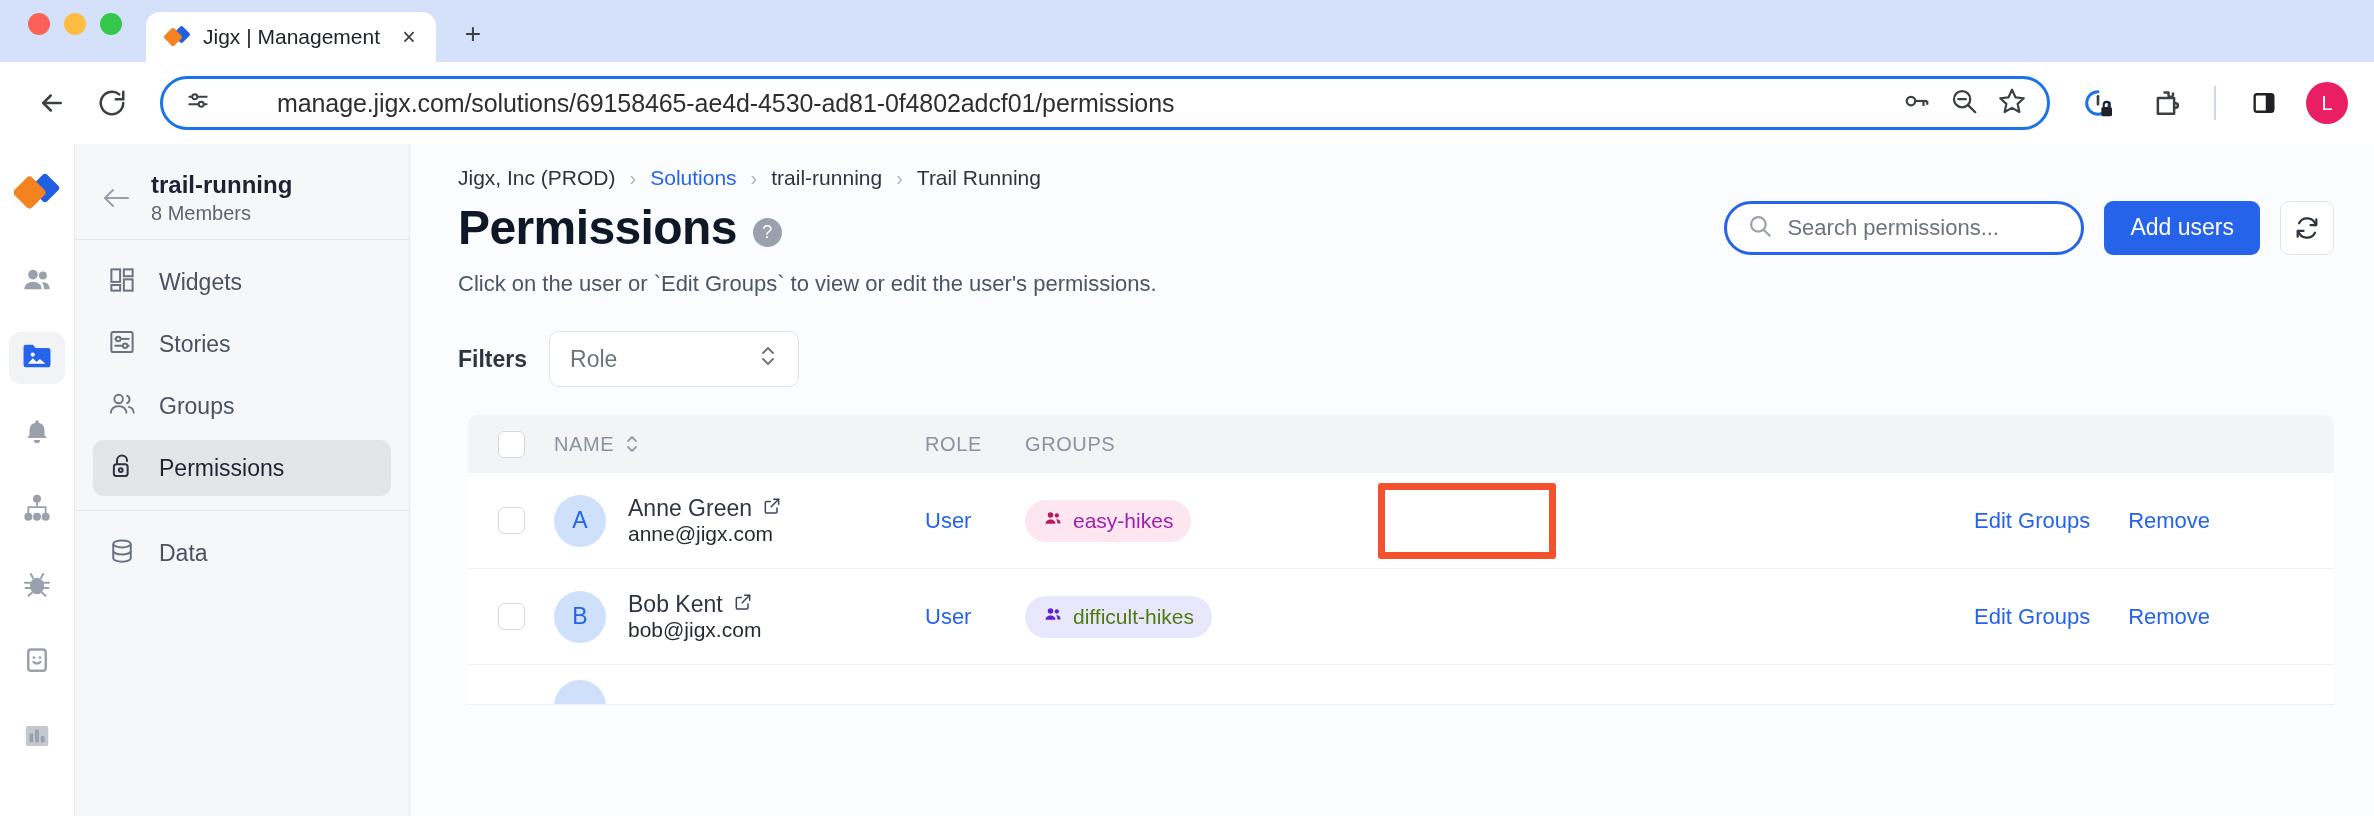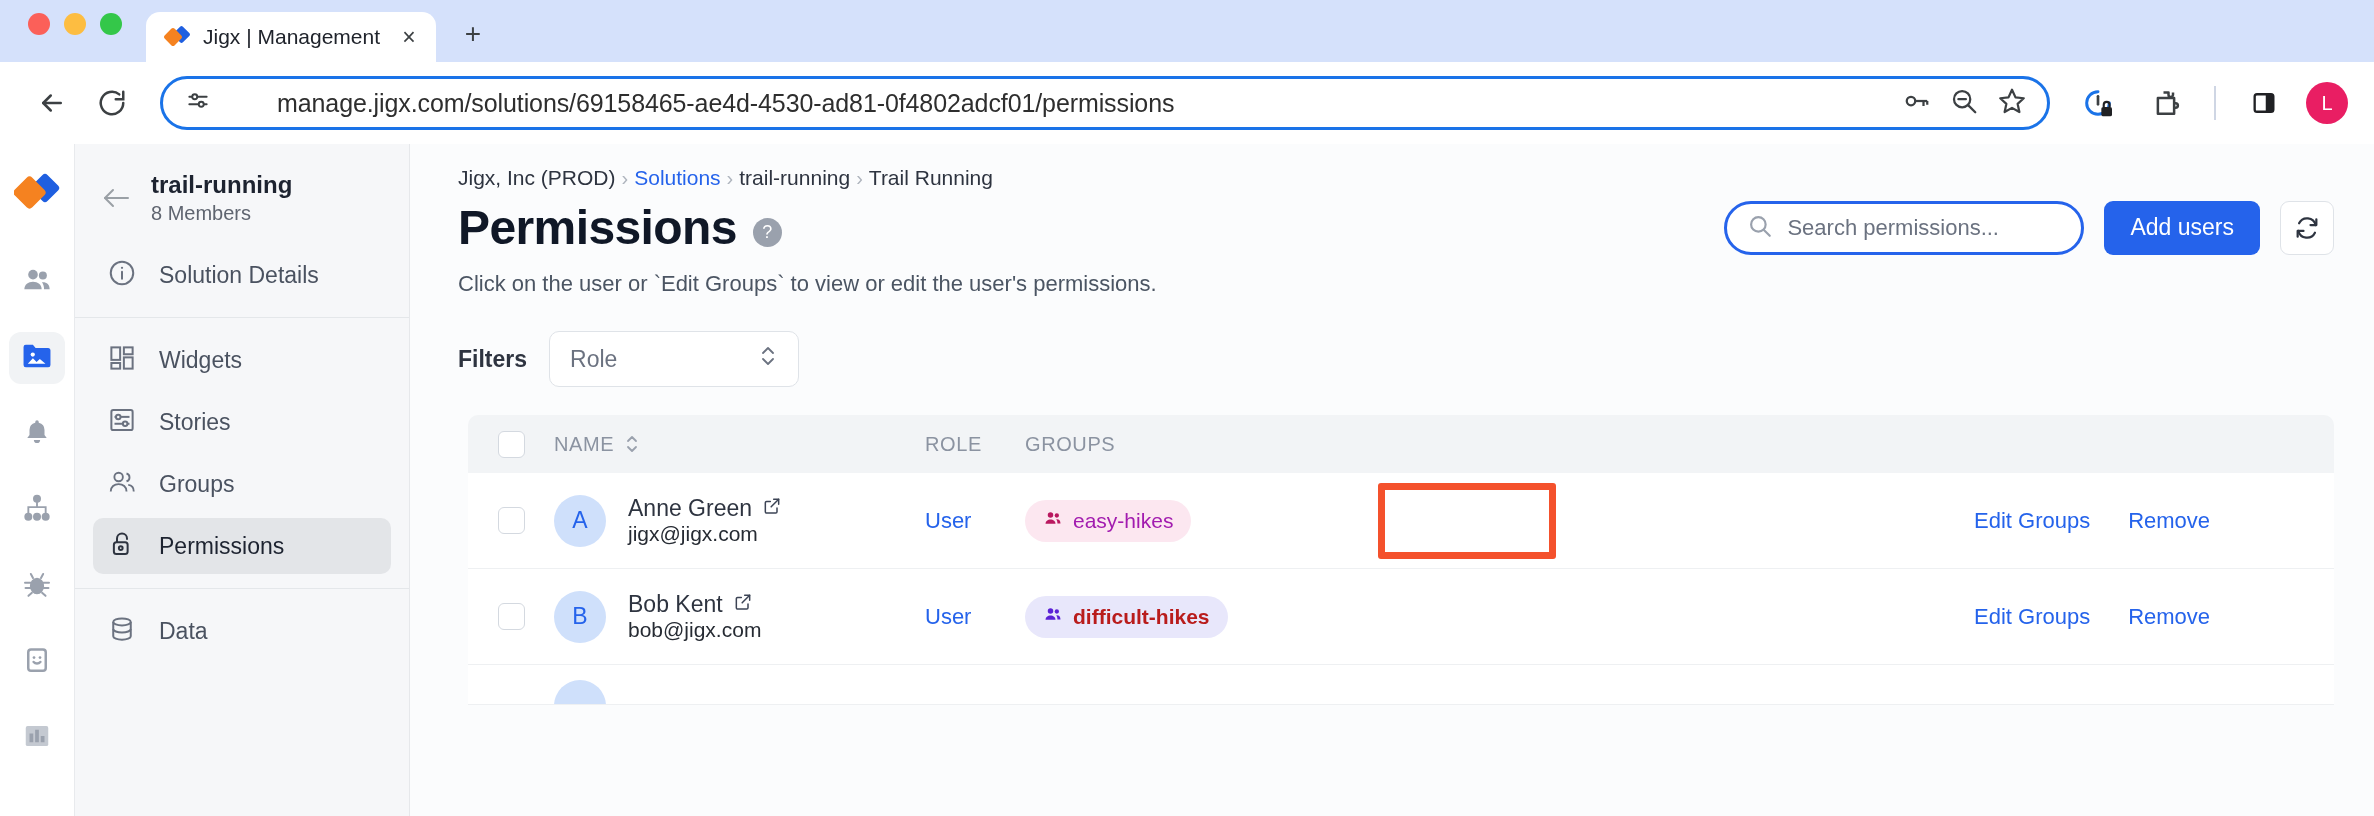--- a/index.html
+++ b/index.html
@@ -116,21 +116,21 @@
     border-radius: 10px; cursor: pointer;
   }
   .sb-item.active { background: #e3e5e8; }
   .sb-label { font-size: 23px; color: #4a5260; }
   .sb-item.active .sb-label { color: #1d2330; }
 
   
   .main { flex: 1; background: #fbfcfd; padding: 22px 0 0 0; min-width: 0; overflow: hidden; position: relative; }
   .main-inner { padding: 0 40px 0 48px; }
 
-  .crumbs { display: flex; align-items: center; gap: 6px; font-size: 21px; color: #2e3440; }
+  .crumbs { display: flex; align-items: center; gap: 14px; font-size: 21px; color: #2e3440; }
   .crumbs .sep { color: #aeb4bd; font-size: 20px; }
   .crumb-link { color: #2563eb; cursor: pointer; }
   .crumb-static { color: #2e3440; }
 
   .title-row { display: flex; align-items: center; justify-content: space-between; margin-top: 10px; }
   .title-left { display: flex; align-items: center; gap: 16px; }
   .page-title { font-size: 48px; font-weight: bold; color: #101827; letter-spacing: -0.6px; }
   .help-badge {
     width: 29px; height: 29px; border-radius: 50%; background: #9aa1ad;
     color: #fff; font-size: 18px; display: flex; align-items: center; justify-content: center;
@@ -199,21 +199,21 @@
   }
   .cell-name { display: flex; align-items: center; gap: 22px; flex: 0 0 400px; padding-left: 29px; }
   .nm { font-size: 23px; color: #2e3440; display: flex; align-items: center; gap: 10px; }
   .em { font-size: 21px; color: #262b33; margin-top: 3px; }
   .role-link { font-size: 22px; color: #2563eb; cursor: pointer; }
   .chip {
     display: inline-flex; align-items: center; gap: 10px;
     height: 42px; padding: 0 18px; border-radius: 21px; font-size: 21px;
   }
   .chip.pink { background: #fce7f0; color: #a21caf; }
-  .chip.purple { background: #e8e7fb; color: #b91c1c; font-weight: bold; }
+  .chip.purple { background: #e8e7fb; color: #4d7c0f; }
   .act-link { font-size: 22px; color: #2563eb; cursor: pointer; }
 
   .hl-box {
     position: absolute;
     border: 7px solid #f4512c;
     border-radius: 3px;
     pointer-events: none;
   }
   .sort-ic { display: inline-flex; flex-direction: column; line-height: 0.55; font-size: 15px; color: #9aa1ad; }
 </style>
@@ -397,32 +397,20 @@
               <line x1="27" y1="11" x2="4" y2="11"></line>
               <polyline points="12 3 4 11 12 19"></polyline>
             </svg>
         </span>
         <span>
           <div class="sb-title">trail-running</div>
           <div class="sb-sub">8 Members</div>
         </span>
       </div>
 
-      <div class="sb-sect">
-        <div class="sb-item">
-          <span>
-            <svg width="30" height="30" viewBox="0 0 24 24" fill="none" stroke="#6b7280" stroke-width="1.6">
-                <circle cx="12" cy="12" r="9"></circle>
-                <line x1="12" y1="11" x2="12" y2="16.5" stroke-linecap="round"></line>
-                <circle cx="12" cy="7.8" r="0.9" fill="#6b7280" stroke="none"></circle>
-              </svg>
-          </span>
-          <span class="sb-label">Solution Details</span>
-        </div>
-      </div>
 
       <div class="sb-divider"></div>
 
       <div>
         <div class="sb-item">
           <span>
             <svg width="30" height="30" viewBox="0 0 24 24" fill="none" stroke="#6b7280" stroke-width="1.6">
                 <rect x="3.5" y="3.5" width="7" height="10"></rect>
                 <rect x="13.5" y="3.5" width="7" height="5.5"></rect>
                 <rect x="3.5" y="16" width="7" height="4.5"></rect>
@@ -561,21 +549,21 @@
                 <span class="nm">
                   <span>Anne Green</span>
                   <span>
                     <svg width="20" height="20" viewBox="0 0 24 24" fill="none" stroke="#3c4455" stroke-width="1.8" stroke-linecap="round" stroke-linejoin="round">
                         <path d="M14 4h6v6"></path>
                         <path d="M20 4L11 13"></path>
                         <path d="M18 14.5V19a1.5 1.5 0 0 1-1.5 1.5h-11A1.5 1.5 0 0 1 4 19V8a1.5 1.5 0 0 1 1.5-1.5H10"></path>
                       </svg>
                   </span>
                 </span>
-                <span class="em">jigx@jigx.com</span>
+                <span class="em">anne@jigx.com</span>
               </span>
             </span>
             <span class="col-role"><span class="role-link">User</span></span>
             <span class="col-groups">
               <span class="chip pink">
                 <span>
                   <svg width="20" height="20" viewBox="0 0 24 24" fill="#b9185f">
                       <circle cx="9" cy="8.4" r="3.3"></circle>
                       <circle cx="16.6" cy="9" r="2.6"></circle>
                       <path d="M3 19c0-3.4 2.7-5.3 6-5.3s6 1.9 6 5.3z"></path>

